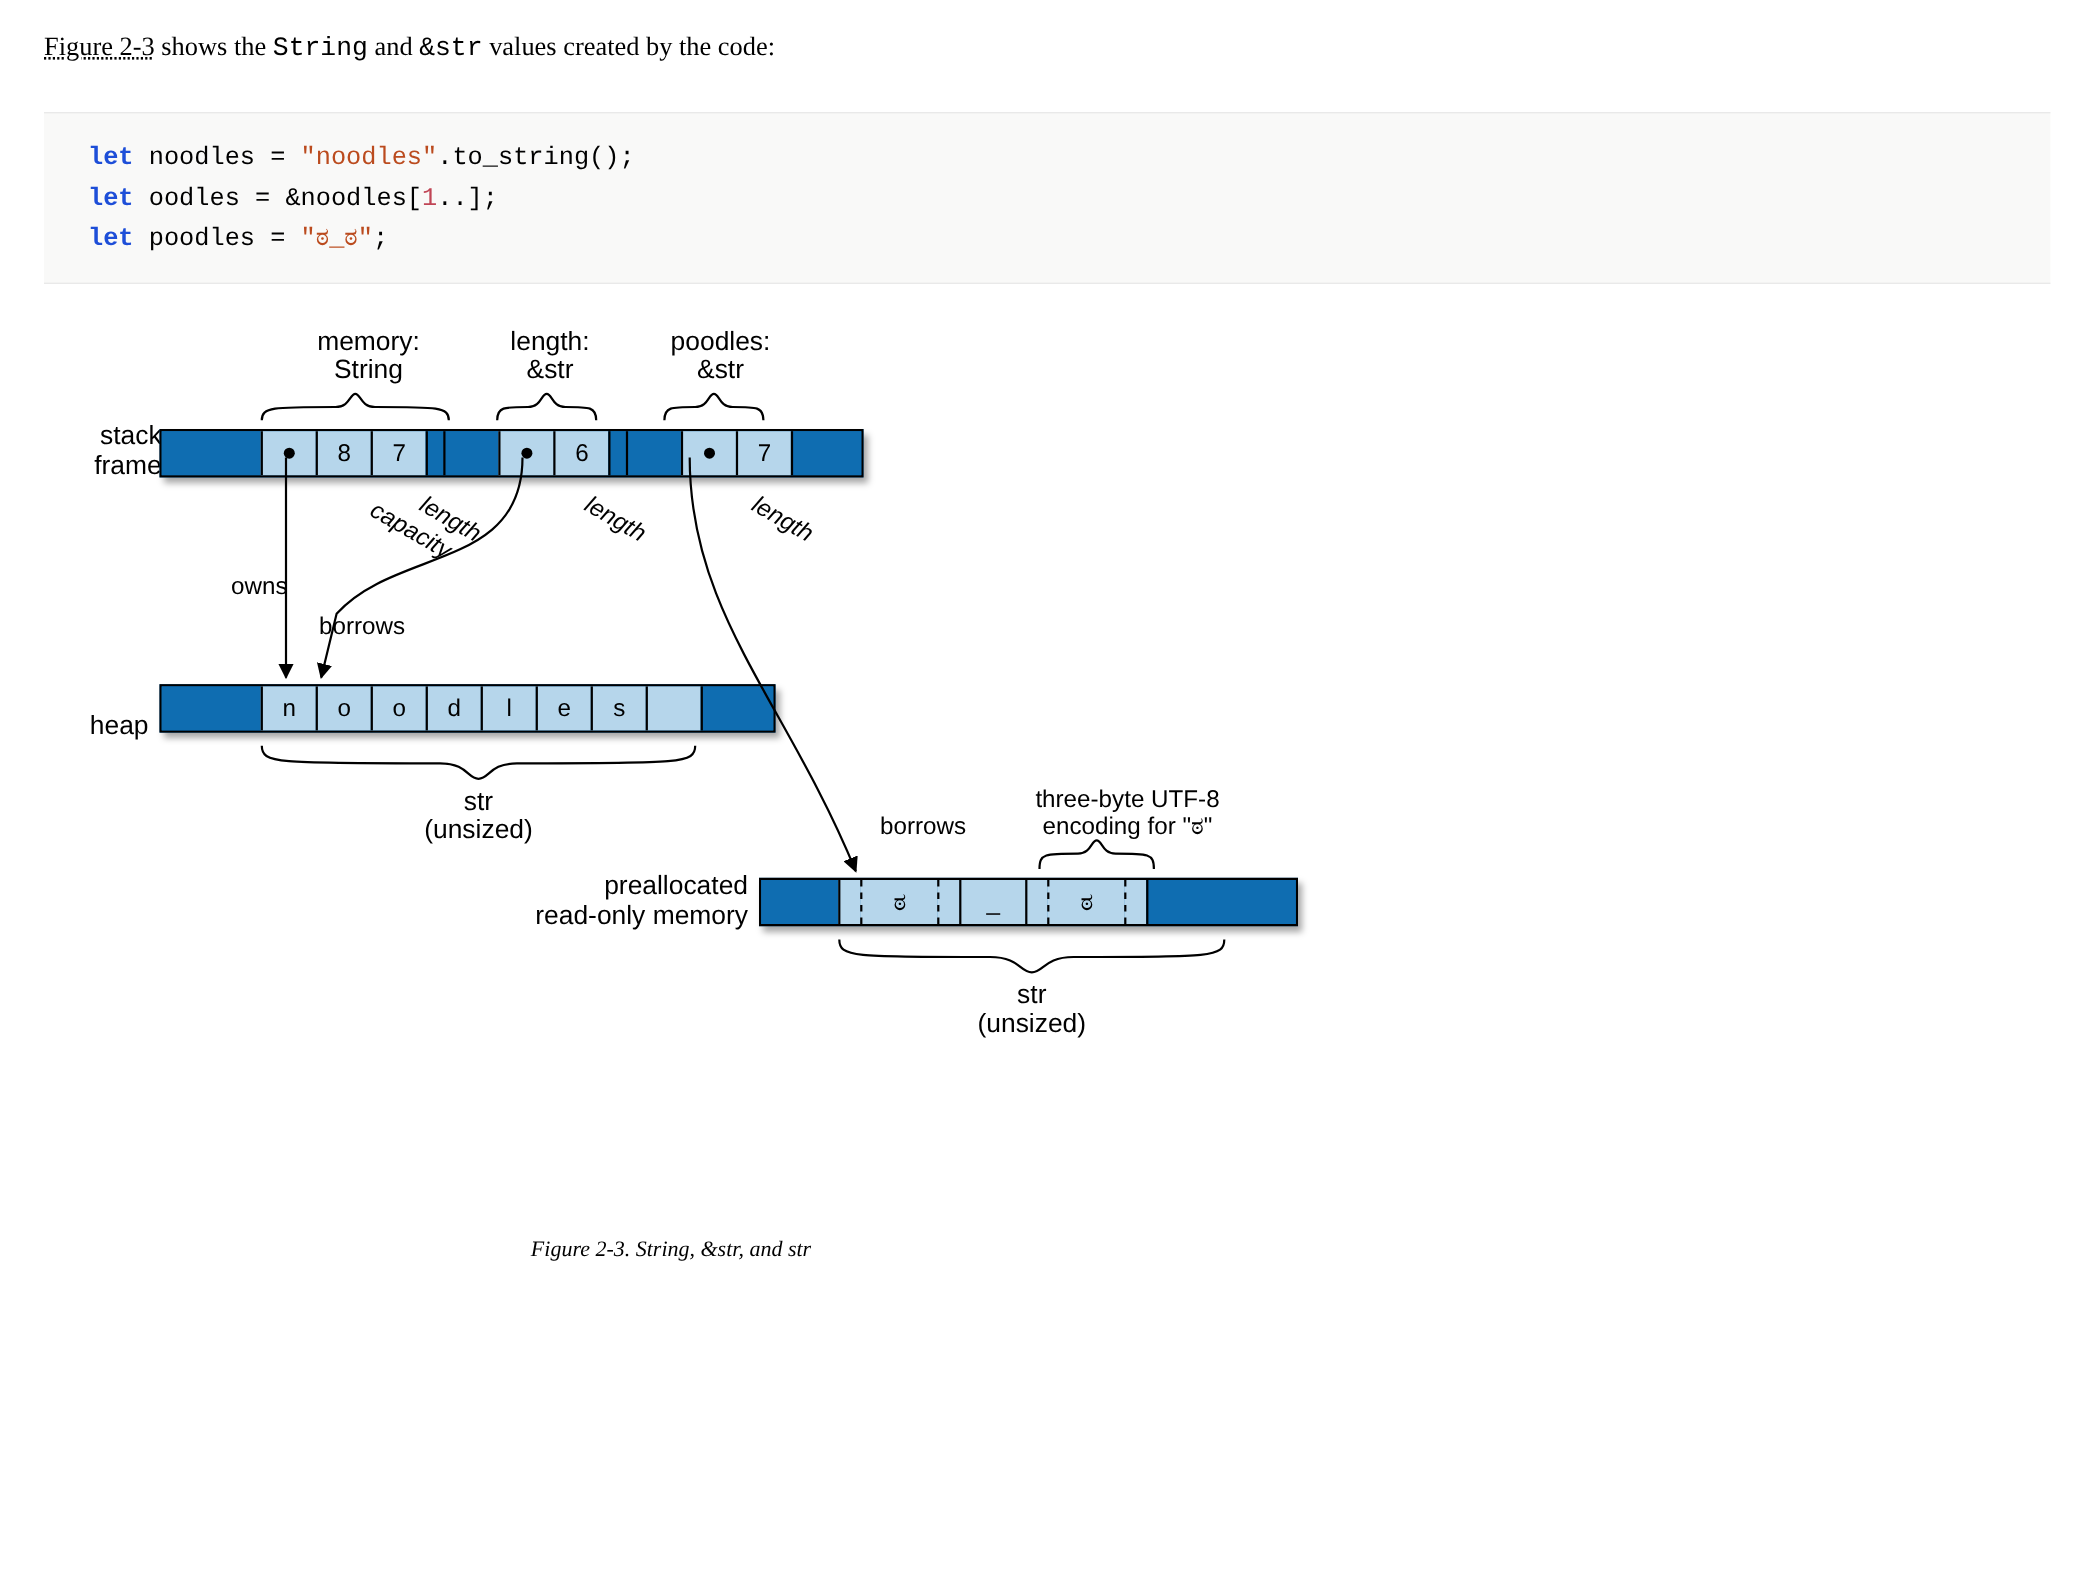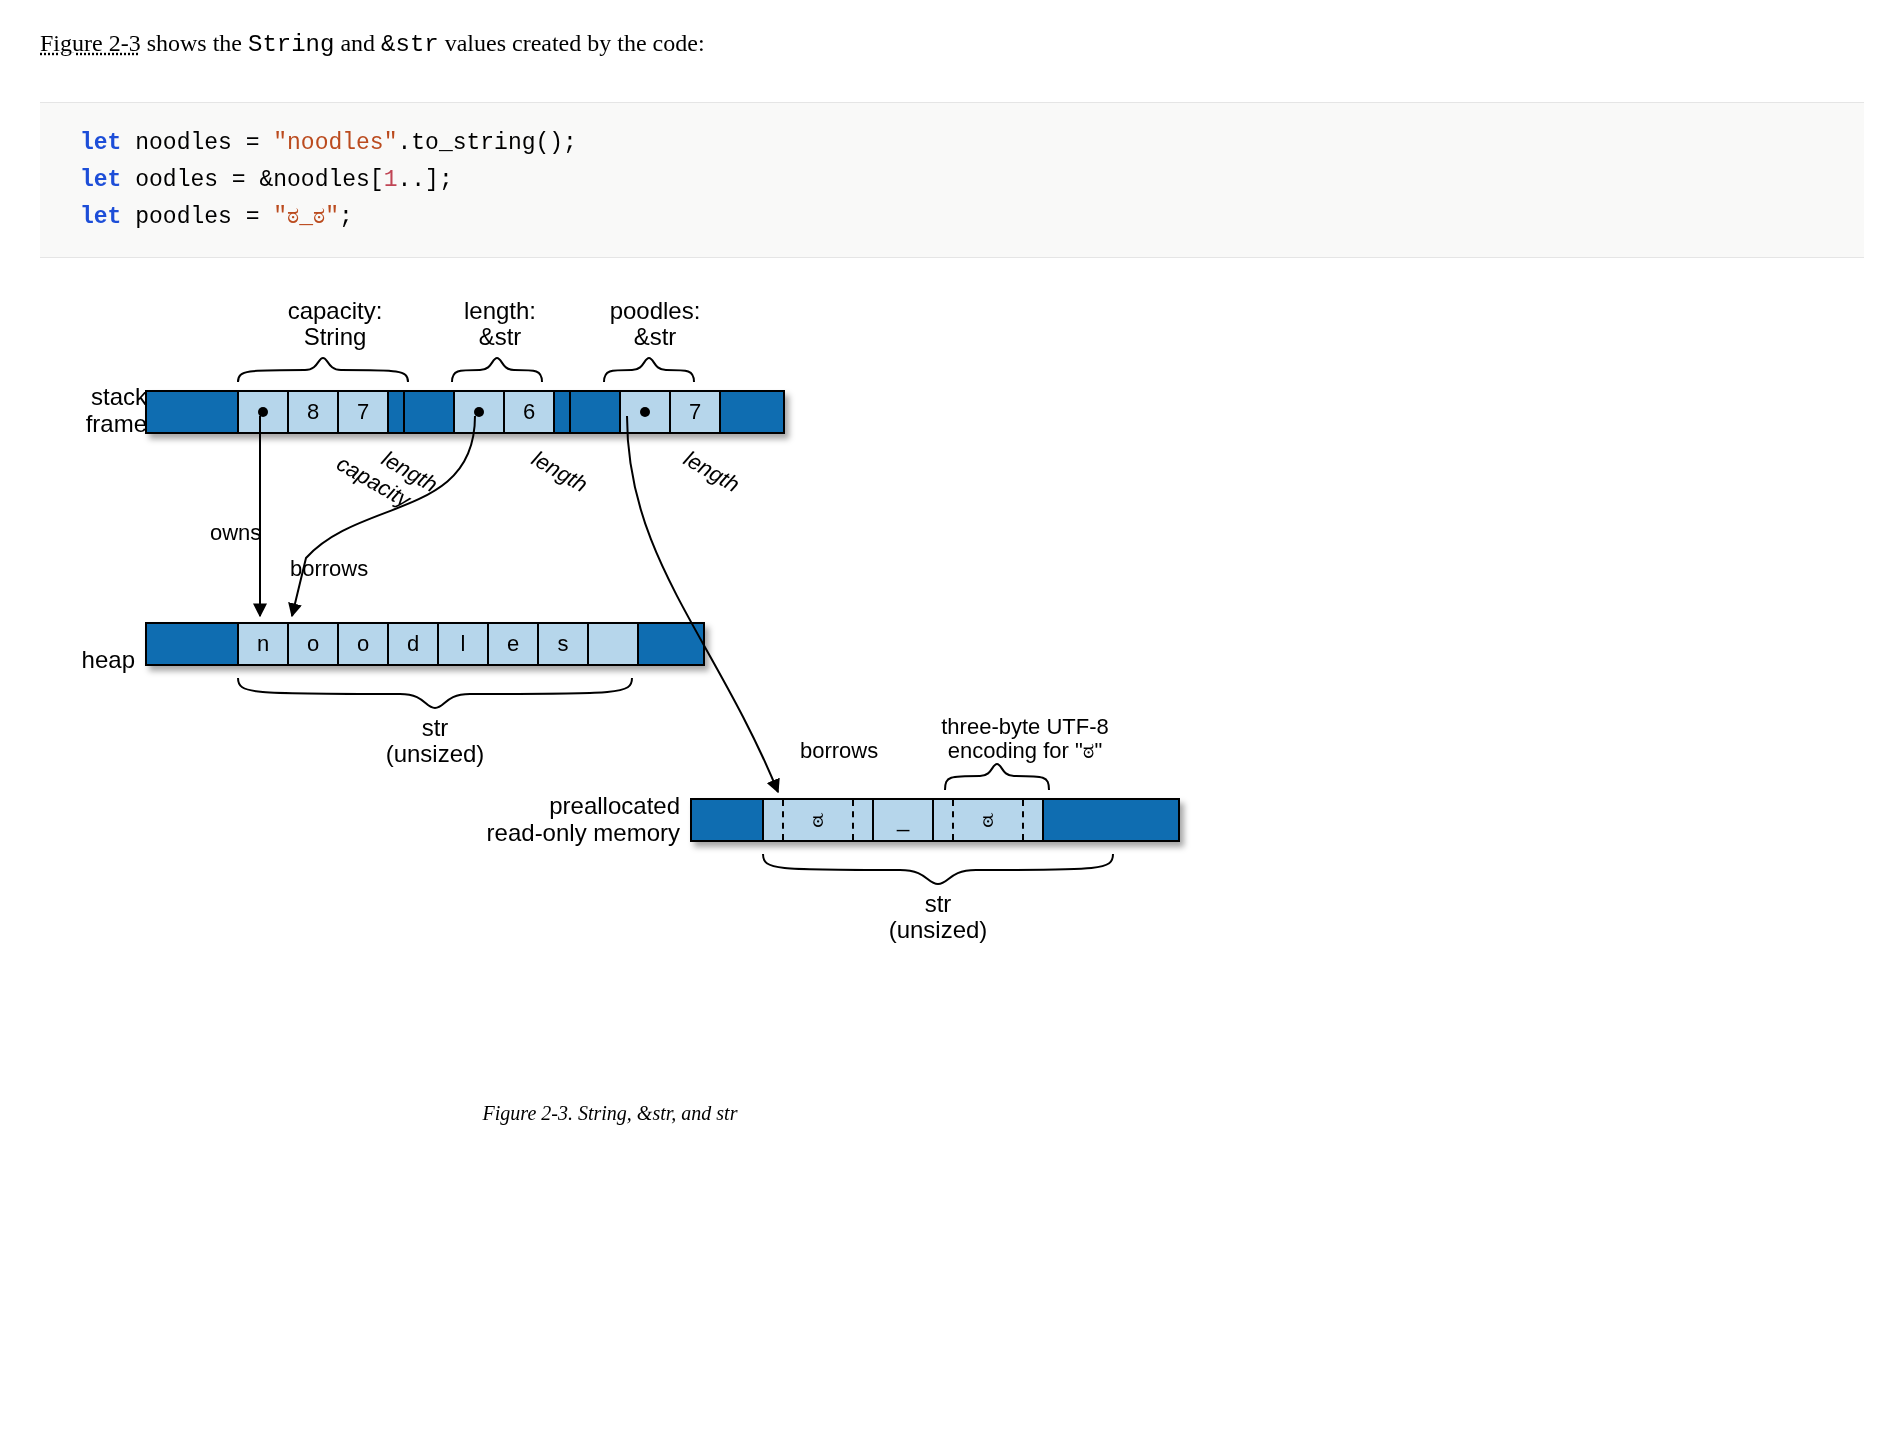--- a/index.html
+++ b/index.html
@@ -91,21 +91,21 @@
   .wtiny { width: 16px; }
 
   
   .var-label { text-align: center; font-size: 24px; line-height: 1.05; }
 
   .caption {
     text-align: center;
     font-style: italic;
     font-family: Georgia, serif;
     font-size: 20px;
-    margin-top: 4px;
+    margin-top: 27px;
   }
 
   svg text.ital { font-style: italic; font-family: "Myriad Pro","Segoe UI",Optima,Candara,sans-serif; }
   svg text.lbl  { font-family: "Myriad Pro","Segoe UI",Optima,Candara,sans-serif; }
 
 </style>
 </head>
 <body>
 
 <div class="page">
@@ -114,21 +114,21 @@
     <span class="figref">Figure 2-3</span><span> shows the </span><code>String</code><span> and </span><code>&amp;str</code><span> values created by the code:</span>
   </div>
 
   <div class="codebox"><span class="kw">let</span><span> noodles = </span><span class="str">"noodles"</span><span>.to_string();</span>
 <span class="kw">let</span><span> oodles = &amp;noodles[</span><span class="num">1</span><span>..];</span>
 <span class="kw">let</span><span> poodles = </span><span class="str">"ಠ_ಠ"</span><span>;</span></div>
 
   <div class="diagram">
 
     <div class="abs var-label" style="left:190px; top:0; width:170px;">
-      <span>capacity:</span><br>
+      <span>memory:</span><br>
       <span>String</span>
     </div>
     <div class="abs var-label" style="left:390px; top:0; width:100px;">
       <span>length:</span><br>
       <span>&amp;str</span>
     </div>
     <div class="abs var-label" style="left:540px; top:0; width:110px;">
       <span>poodles:</span><br>
       <span>&amp;str</span>
     </div>

